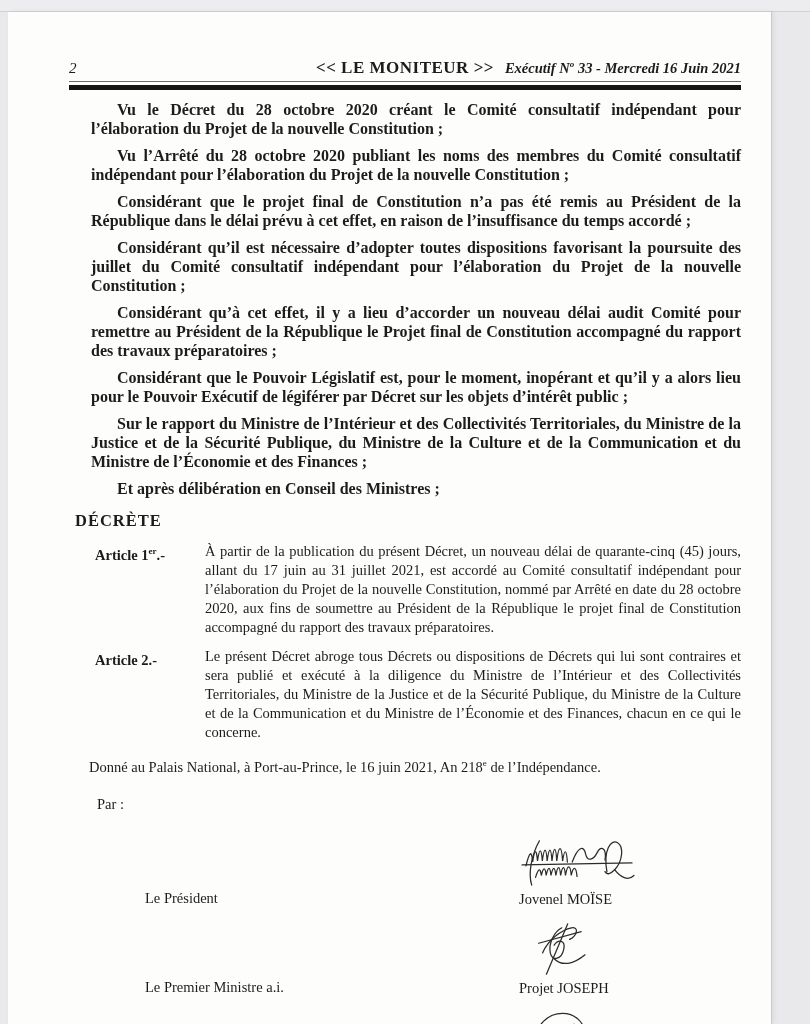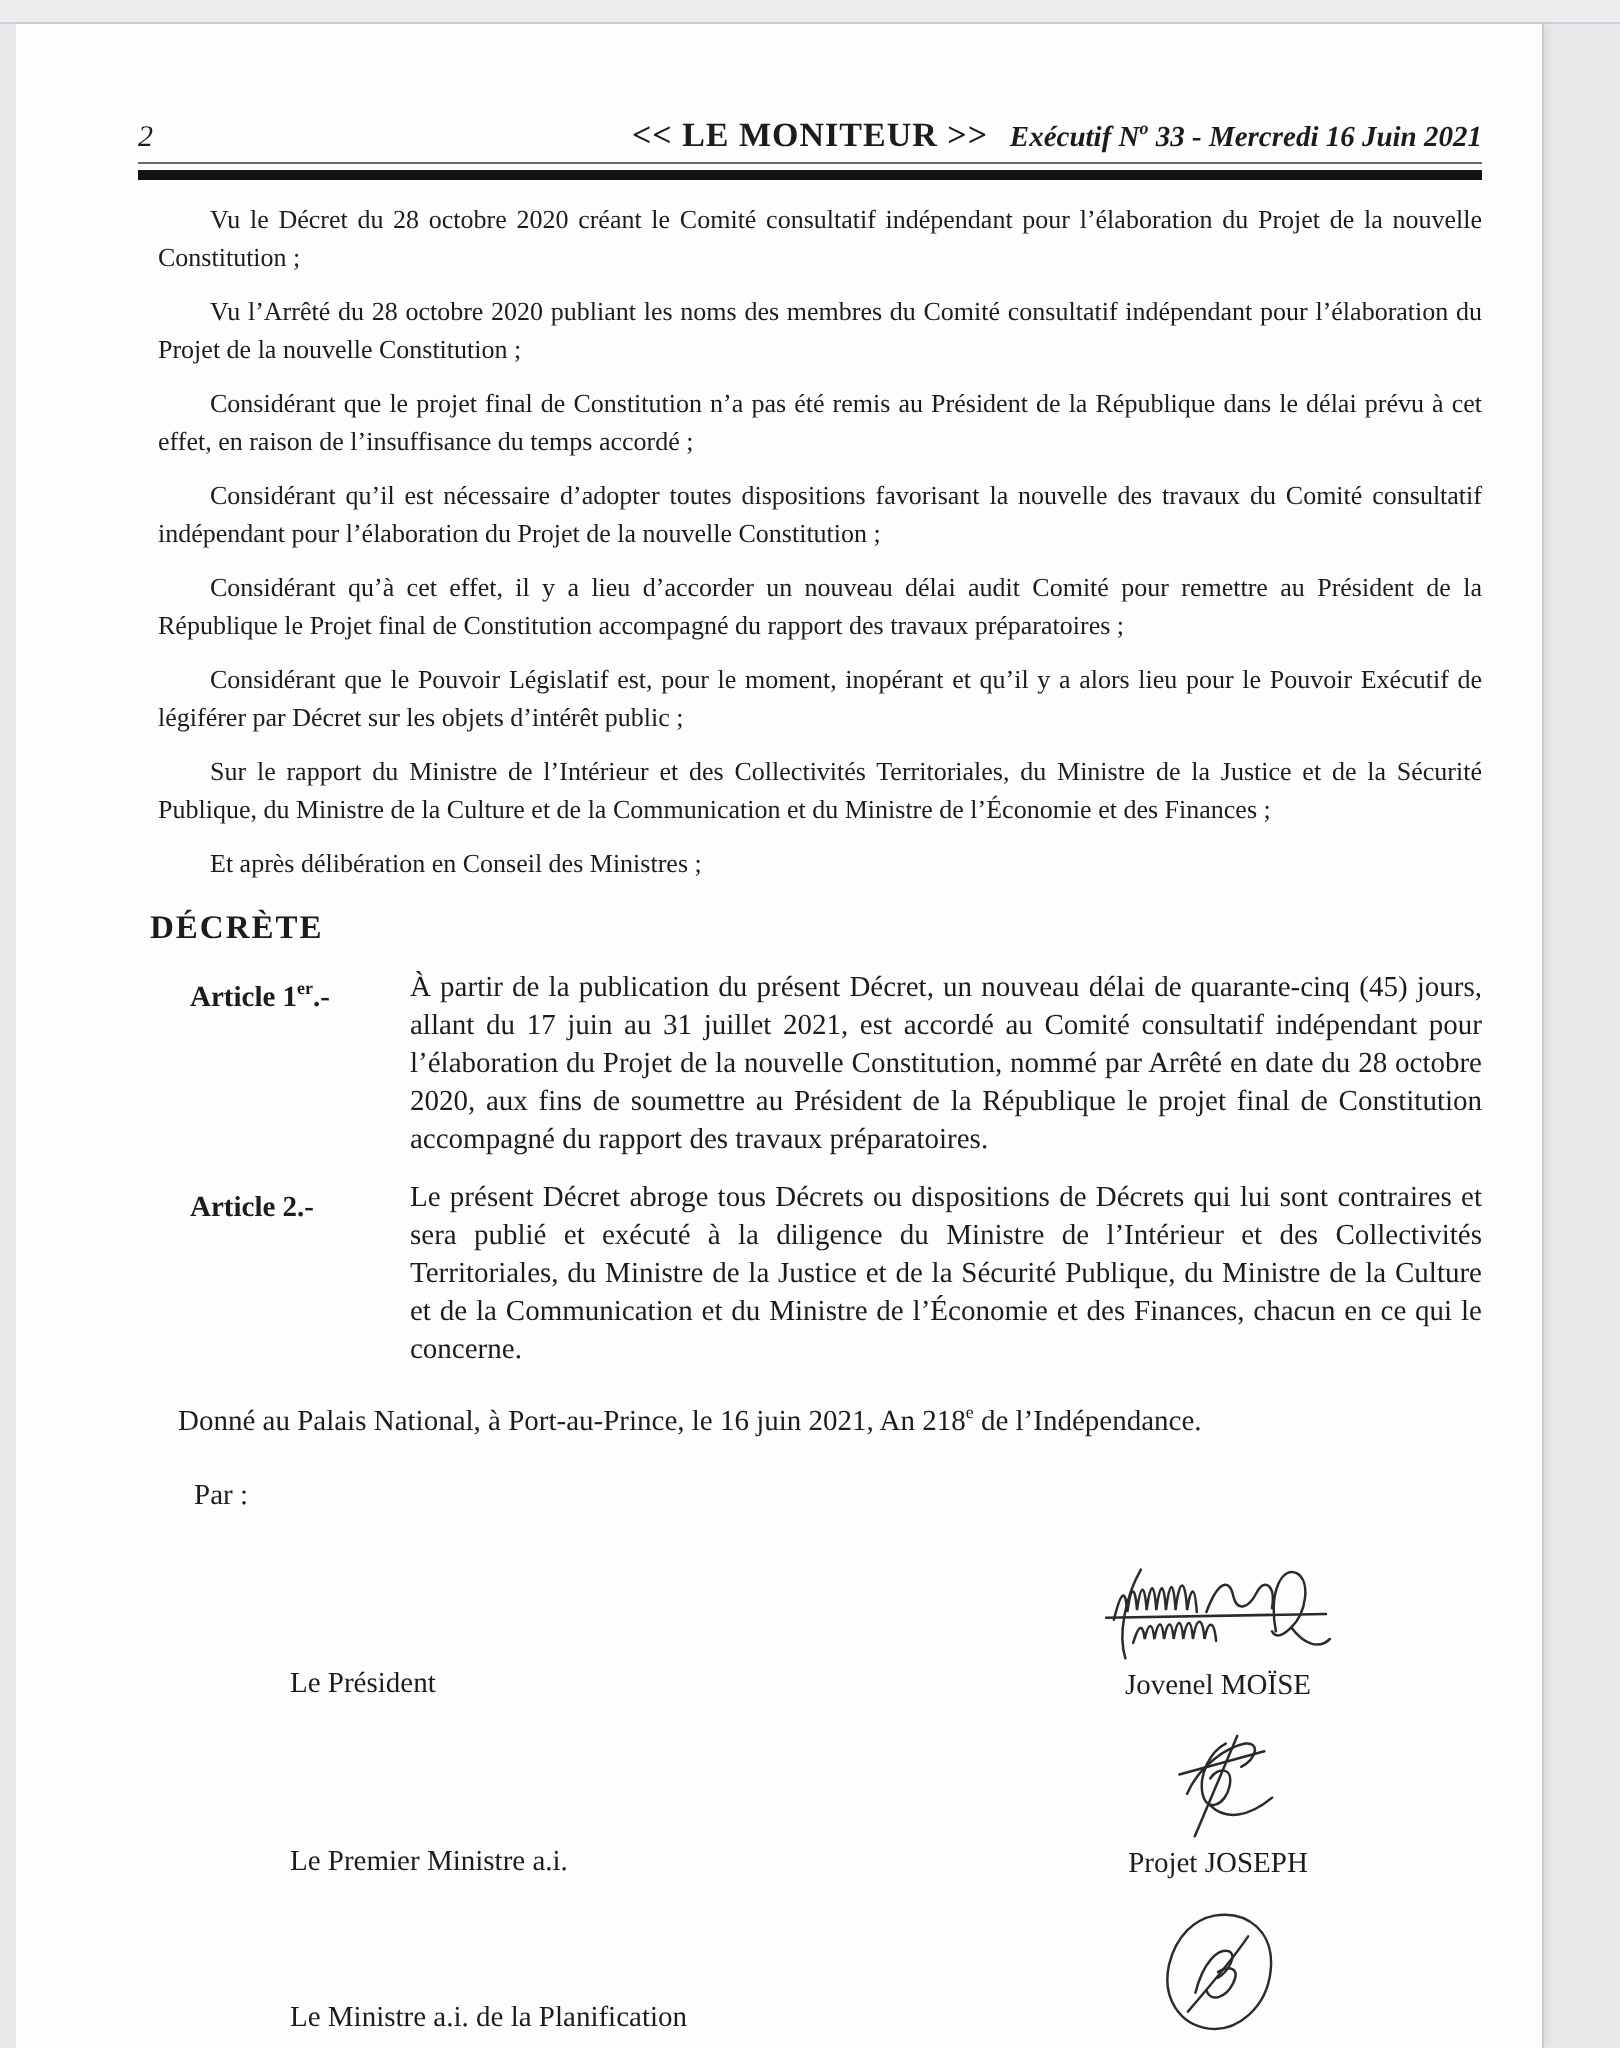--- a/index.html
+++ b/index.html
@@ -29,22 +29,22 @@
     margin-left:-6px;
   }
   .pagenum{font-style:italic;font-size:15px;justify-self:start;}
   .masthead{font-weight:bold;font-size:17px;letter-spacing:.5px;justify-self:center;}
   .issue{font-weight:bold;font-style:italic;font-size:14.5px;justify-self:end;}
   .issue sup{font-size:9px;}
   .rule-thin{border:none;border-top:1.5px solid #6a6a6a;margin:3px 0 3px -6px;}
   .rule-thick{height:4.5px;background:#131313;margin:0 0 0 -6px;}
   
   .para{
-    font-size:13px;line-height:19px;text-align:justify;
-    text-indent:26px;margin:0 0 8px 4px;
+    font-size:16px;line-height:19px;text-align:justify;
+    text-indent:26px;margin:0 0 8px 16px;font-weight:bold;
   }
   .decrete{
     text-align:left;font-weight:bold;font-size:16.5px;letter-spacing:1px;
     margin:13px 0 11px 0;
   }
   .article{
     display:flex;margin:0 0 10px 20px;
   }
   .art-label{
     font-weight:bold;font-size:14.5px;line-height:19px;
@@ -61,21 +61,21 @@
   .par-label{
     font-size:14.5px;margin:20px 0 0 22px;
   }
   
   .sig-row{
     display:flex;justify-content:space-between;align-items:flex-end;
     margin:14px 0 0 22px;
   }
   .sig-title{font-size:14.5px;line-height:19px;margin-left:48px;}
   .sig-col{
-    display:flex;flex-direction:column;align-items:center;
+    display:flex;flex-direction:column;
     margin-right:42px;min-width:180px;
   }
   .sig-col svg{display:block;}
   .sig-name{font-size:14.5px;line-height:18px;margin-top:1px;}
   .sig-stroke{fill:none;stroke:#2b2b2b;stroke-width:1.3;stroke-linecap:round;}
   .row1{margin-top:22px;}
 </style>
 </head>
 <body>
 
@@ -89,21 +89,21 @@
     <span class="issue"><span>Exécutif N</span><sup>o</sup><span> 33  -  Mercredi 16 Juin 2021</span></span>
   </div>
   <hr class="rule-thin">
   <div class="rule-thick"></div>
 
   <div style="height:10px"></div>
 
   <p class="para">Vu le Décret du 28 octobre 2020 créant le Comité consultatif indépendant pour l’élaboration du Projet de la nouvelle Constitution ;</p>
   <p class="para">Vu l’Arrêté du 28 octobre 2020 publiant les noms des membres du Comité consultatif indépendant pour l’élaboration du Projet de la nouvelle Constitution ;</p>
   <p class="para">Considérant que le projet final de Constitution n’a pas été remis au Président de la République dans le délai prévu à cet effet, en raison de l’insuffisance du temps accordé ;</p>
-  <p class="para">Considérant qu’il est nécessaire d’adopter toutes dispositions favorisant la nouvelle des travaux du Comité consultatif indépendant pour l’élaboration du Projet de la nouvelle Constitution ;</p>
+  <p class="para">Considérant qu’il est nécessaire d’adopter toutes dispositions favorisant la poursuite des juillet du Comité consultatif indépendant pour l’élaboration du Projet de la nouvelle Constitution ;</p>
   <p class="para">Considérant qu’à cet effet, il y a lieu d’accorder un nouveau délai audit Comité pour remettre au Président de la République le Projet final de Constitution accompagné du rapport des travaux préparatoires ;</p>
   <p class="para">Considérant que le Pouvoir Législatif est, pour le moment, inopérant et qu’il y a alors lieu pour le Pouvoir Exécutif de légiférer par Décret sur les objets d’intérêt public ;</p>
   <p class="para">Sur le rapport du Ministre de l’Intérieur et des Collectivités Territoriales, du Ministre de la Justice et de la Sécurité Publique, du Ministre de la Culture et de la Communication et du Ministre de l’Économie et des Finances ;</p>
   <p class="para">Et après délibération en Conseil des Ministres ;</p>
 
   <div class="decrete">DÉCRÈTE</div>
 
   <div class="article">
     <span class="art-label"><span>Article 1</span><sup>er</sup><span>.-</span></span>
     <p class="art-text">À partir de la publication du présent Décret, un nouveau délai de quarante-cinq (45) jours, allant du 17 juin au 31 juillet 2021, est accordé au Comité consultatif indépendant pour l’élaboration du Projet de la nouvelle Constitution, nommé par Arrêté en date du 28 octobre 2020, aux fins de soumettre au Président de la République le projet final de Constitution accompagné du rapport des travaux préparatoires.</p>

